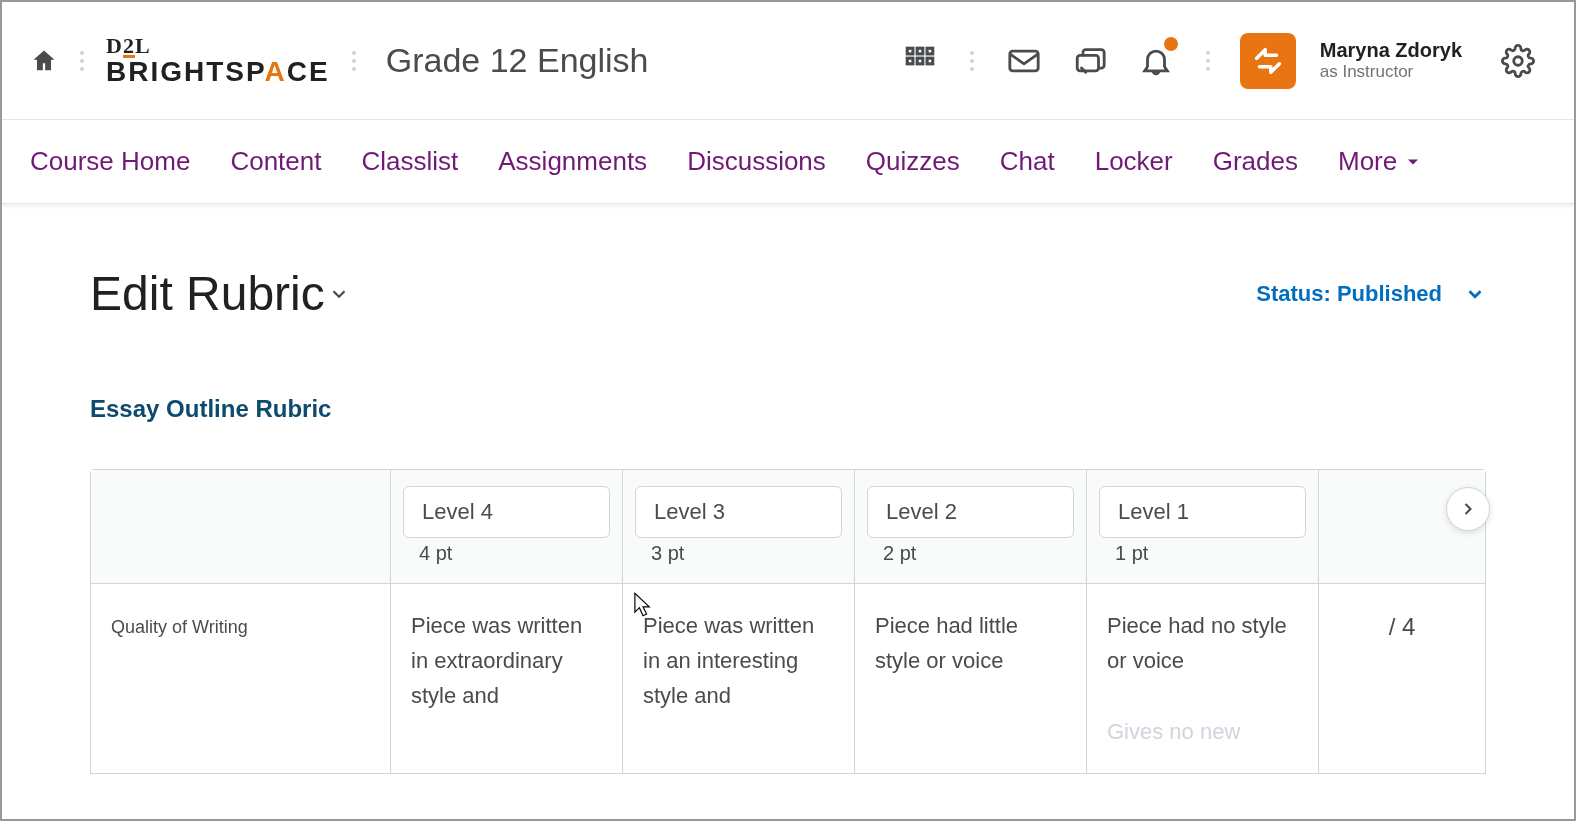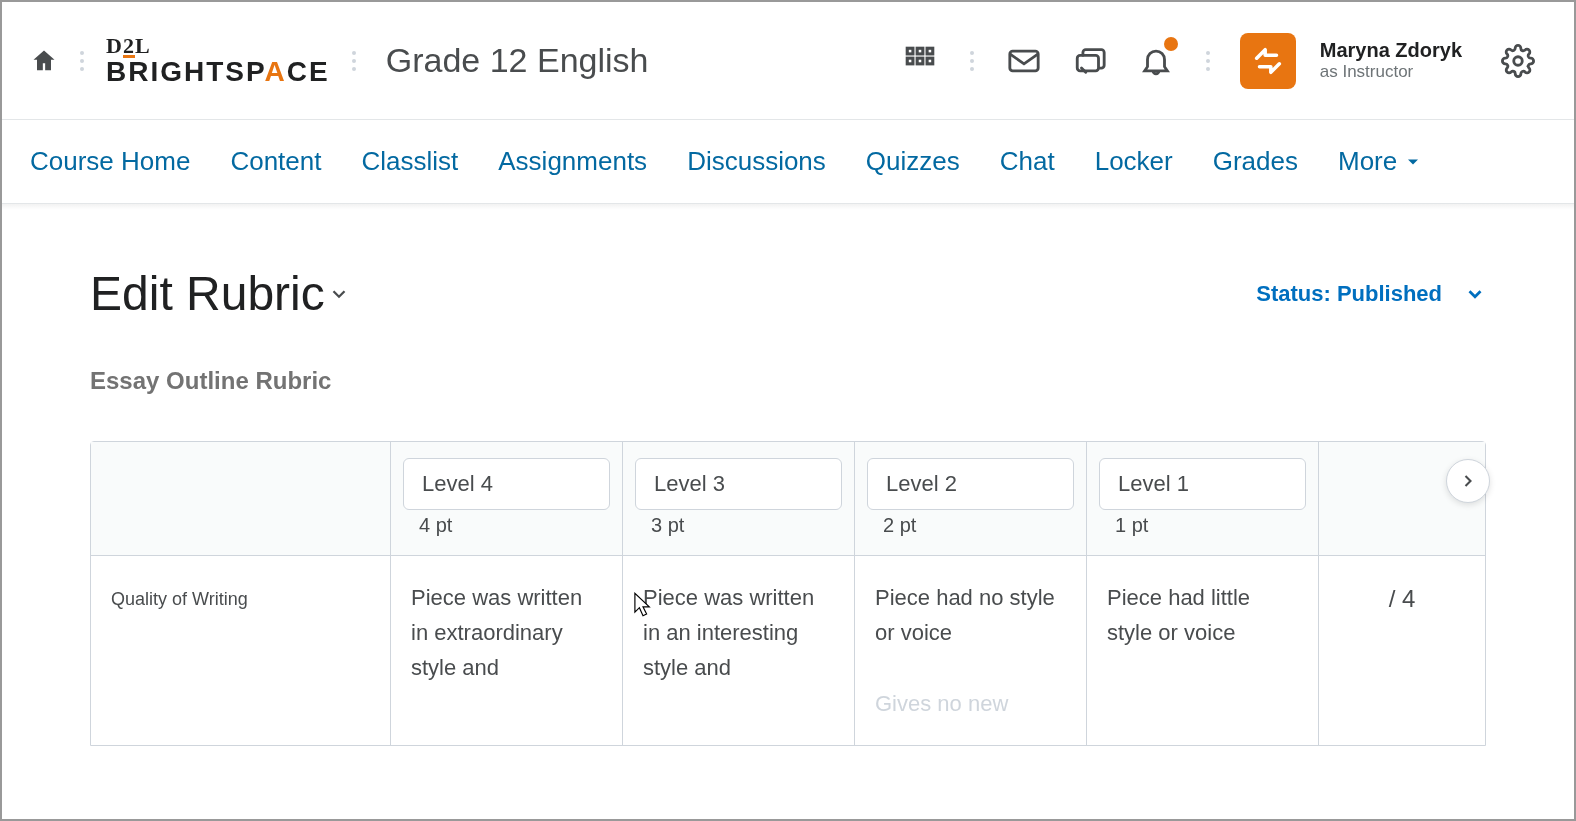--- a/index.html
+++ b/index.html
@@ -43,33 +43,33 @@
     border-radius:50%; background:#e87511;
   }
   .user-block { display:flex; flex-direction:column; margin-left: 14px; }
   .user-name { font-size: 20px; font-weight: 700; color:#202122; }
   .user-role { font-size: 17px; color:#6e7477; }
   
   .navrow {
     display:flex; align-items:center; gap: 40px;
     padding: 0 28px; height: 84px;
     border-bottom: 1px solid #e3e6e8;
-    font-size: 26px; color:#0369a1;
+    font-size: 26px; color:#701a75;
   }
   .nav-item { cursor:pointer; display:flex; align-items:center; gap:6px; }
   .nav-more svg { width:20px; height:20px; }
   .shadow-strip { height:6px; background:linear-gradient(to bottom, rgba(0,0,0,0.05), transparent); }
   
   .main { padding: 56px 88px 0 88px; position:relative; }
   .page-head { display:flex; align-items:center; justify-content:space-between; }
   .page-title-wrap { display:flex; align-items:center; }
   .page-title { font-size: 48px; font-weight: 400; color:#202122; }
   .chev-btn { width:28px; height:28px; display:flex; align-items:center; justify-content:center; color:#494c4e; }
   .status-wrap { display:flex; align-items:center; gap:22px; color:#006fbf; font-size: 22px; font-weight:700; }
-  .rubric-name { font-size: 24px; font-weight:700; margin-top: 46px; color:#737373; }
+  .rubric-name { font-size: 24px; font-weight:700; margin-top: 74px; color:#0c4a6e; }
   
   .rubric-wrap { position:relative; margin-top: 46px; }
   .rubric-table {
     border:1px solid #cfd5dc; border-radius:4px 4px 0 0;
     display:grid;
     grid-template-columns: 300px repeat(4, 232px) 1fr;
     width: 100%;
   }
   .hdr-cell, .body-cell {
     border-right:1px solid #cfd5dc;
@@ -245,25 +245,25 @@
       <div class="body-cell">
         <span class="criterion-name">Quality of Writing</span>
       </div>
       <div class="body-cell">
         <span>Piece was written in extraordinary style and</span>
       </div>
       <div class="body-cell">
         <span>Piece was written in an interesting style and</span>
       </div>
       <div class="body-cell">
+        <span>Piece had little style or voice</span>
+      </div>
+      <div class="body-cell">
         <span>Piece had no style or voice</span><br><br>
         <span class="fade-bottom">Gives no new</span>
-      </div>
-      <div class="body-cell">
-        <span>Piece had little style or voice</span>
       </div>
       <div class="body-cell score-cell last-col">
         <span>/ 4</span>
       </div>
     </div>
 
     <div class="scroll-next">
       <svg viewBox="0 0 24 24" width="20" height="20" fill="none" stroke="#494c4e" stroke-width="2.5">
           <path d="M9 6l6 6-6 6"></path>
         </svg>

